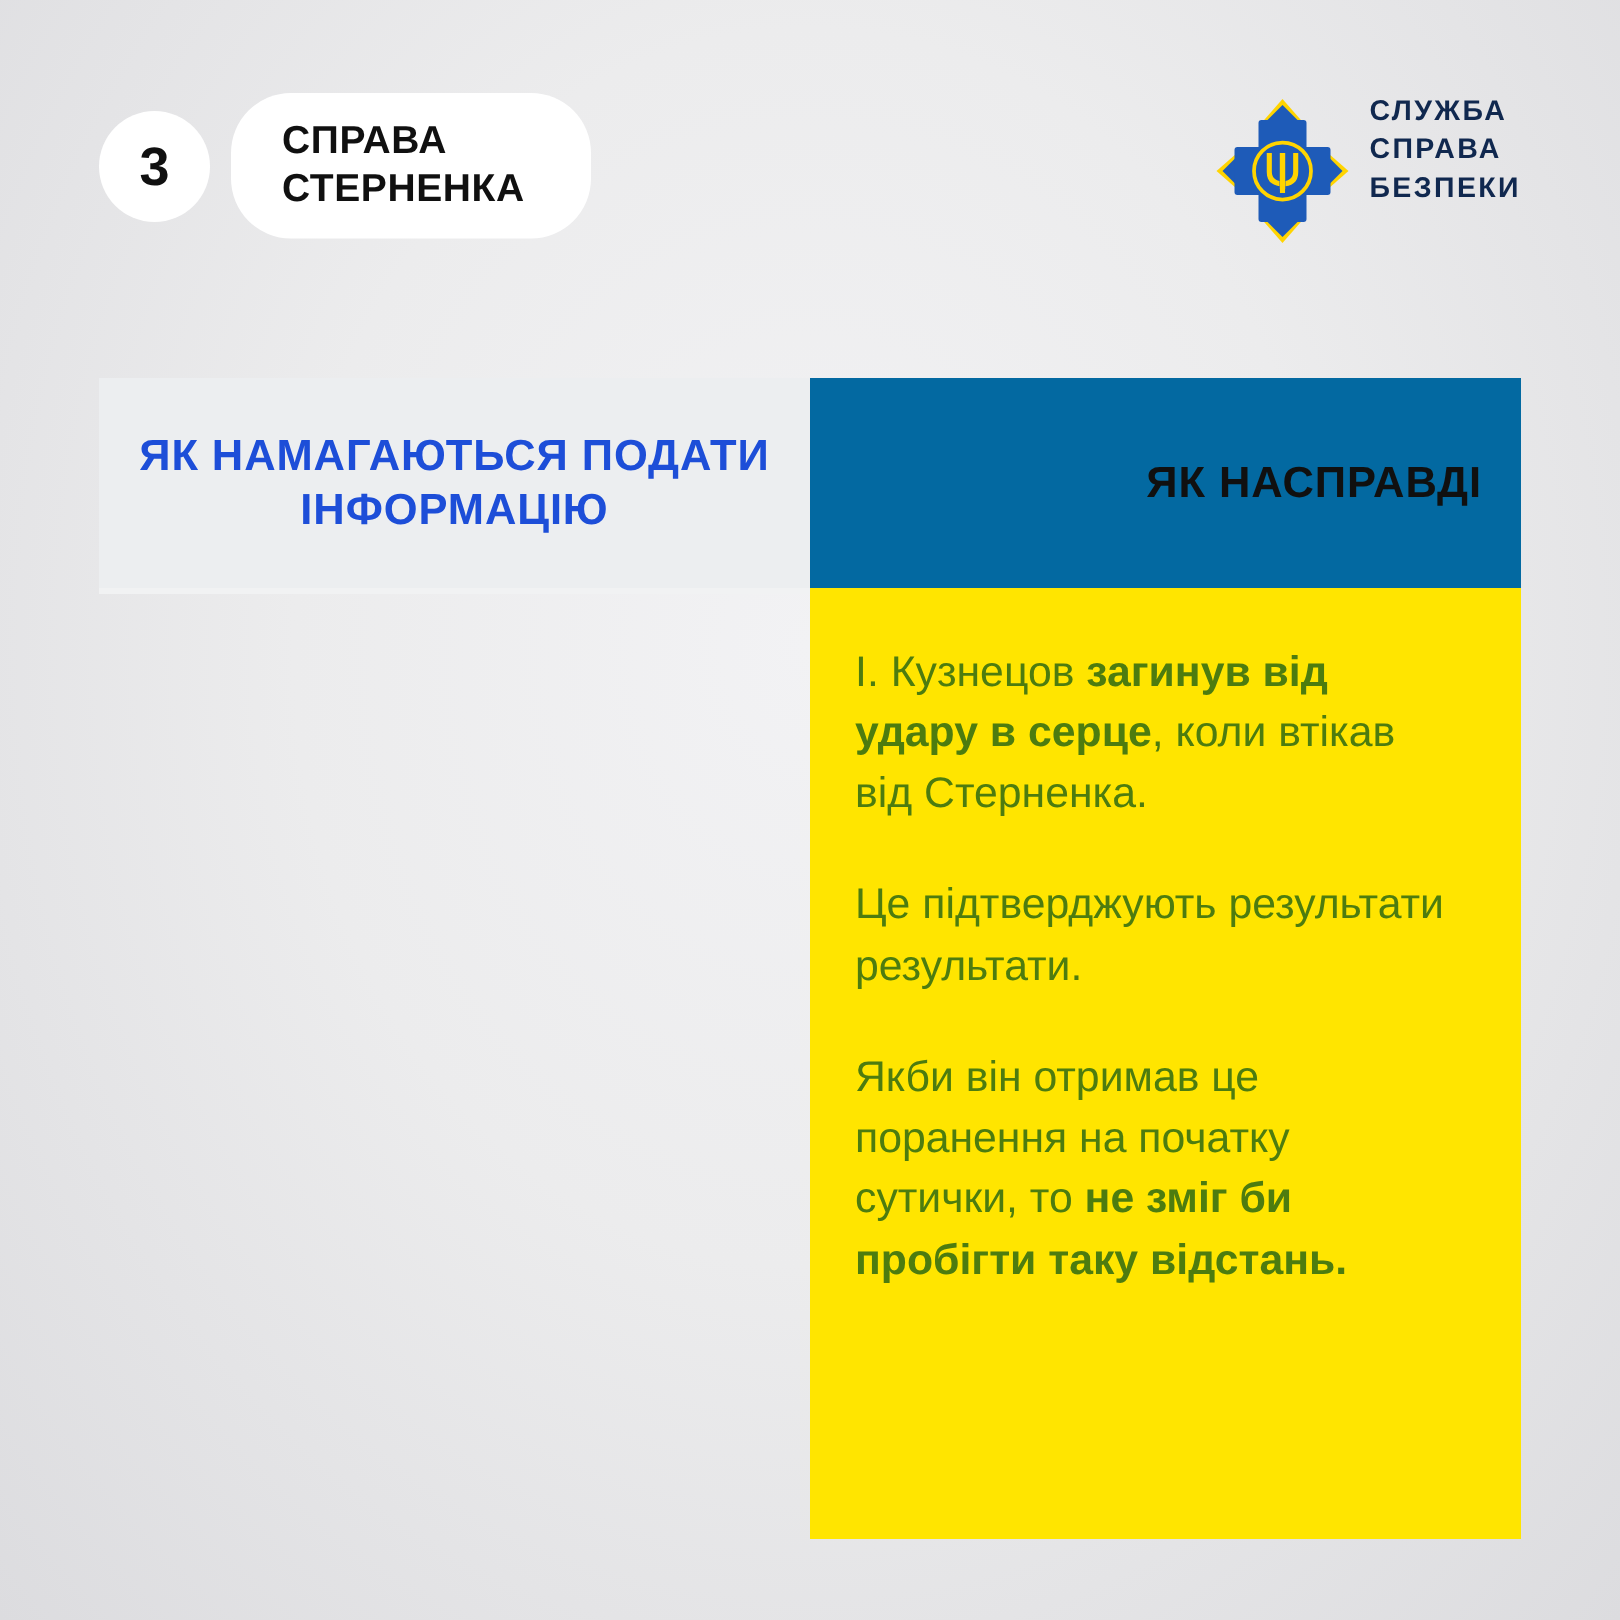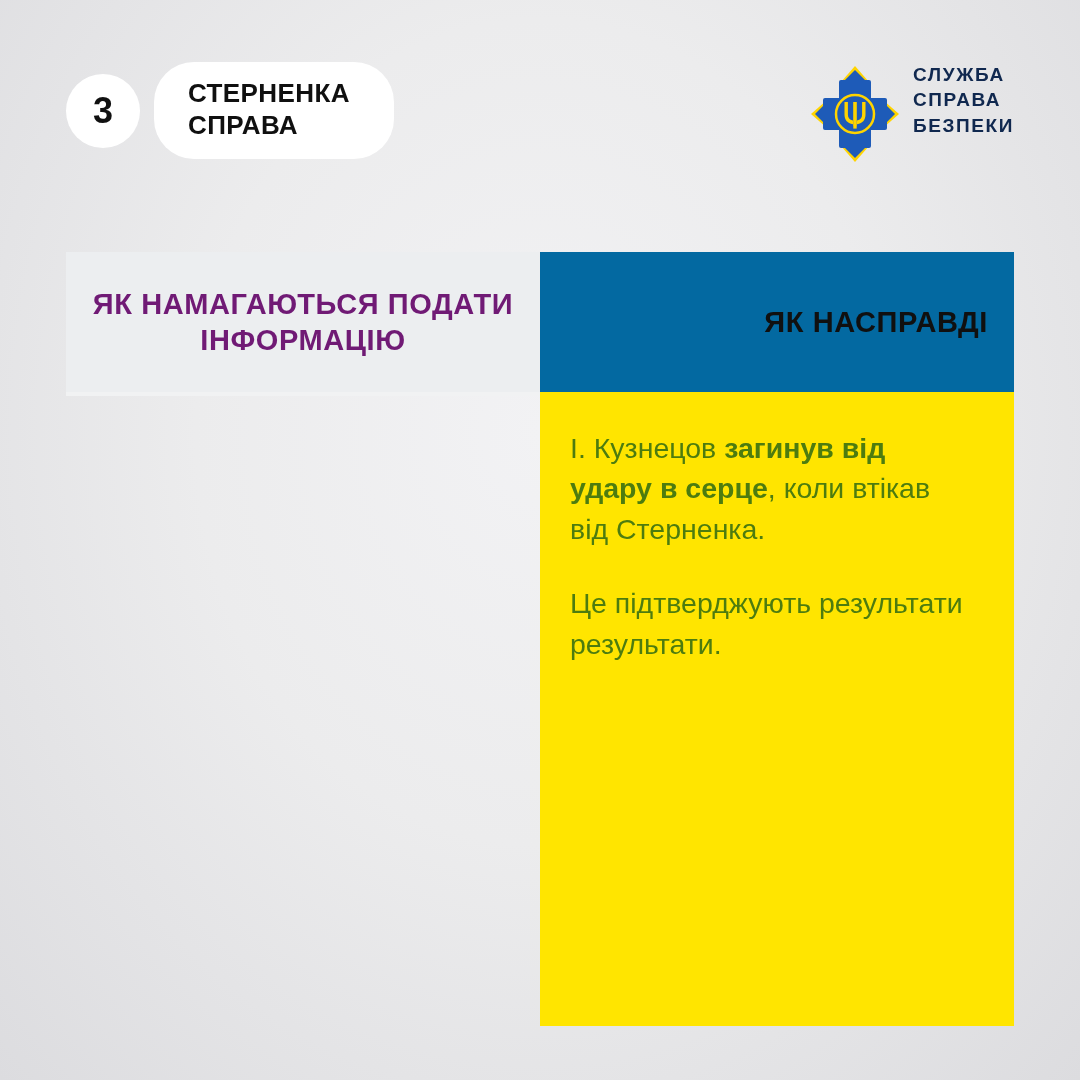--- a/index.html
+++ b/index.html
@@ -96,21 +96,21 @@
     width: 948px;
     display: flex;
   }
   .col {
     width: 474px;
     display: flex;
     flex-direction: column;
   }
   .col-left .col-head {
     background: #eceef0;
-    color: #701a75;
+    color: #1d4ed8;
     text-align: center;
   }
   .col-left .col-body {
     background: #f1f2f3;
     color: #1c1c1c;
     height: 630px;
   }
   .col-right .col-head {
     background: #0369a1;
     color: #101010;
@@ -161,22 +161,22 @@
 </head>
 <body>
 
 <div class="header">
 
   <div class="header-left">
     <div class="badge-number">
       <span>3</span>
     </div>
     <div class="title-pill">
+      <span>СПРАВА</span>
       <span>СТЕРНЕНКА</span>
-      <span>СПРАВА</span>
     </div>
   </div>
 
   <div class="logo">
     <div class="logo-emblem">
       <svg viewBox="0 0 92 100" width="92" height="100" aria-hidden="true">
 
         <g>
           <path d="M46 2 L60 18 L46 30 L32 18 Z" fill="#ffd400"></path>
           <path d="M90 50 L74 64 L62 50 L74 36 Z" fill="#ffd400"></path>
@@ -218,16 +218,17 @@
   </div>
 
   <div class="col col-right">
     <div class="col-head">
       <div class="head-text">ЯК НАСПРАВДІ</div>
     </div>
     <div class="divider"></div>
     <div class="col-body" id="right-body">
         <p class="para"><span>І. Кузнецов </span><b>загинув від удару в серце</b><span>, коли втікав від Стерненка.</span></p>
         <p class="para"><span>Це підтверджують результати результати.</span></p>
+        <p class="para"><span>Якби він отримав це поранення на початку сутички, то </span><b>не зміг би пробігти таку відстань.</b></p>
       </div>
   </div>
 
 </div>
 
 </body></html>

